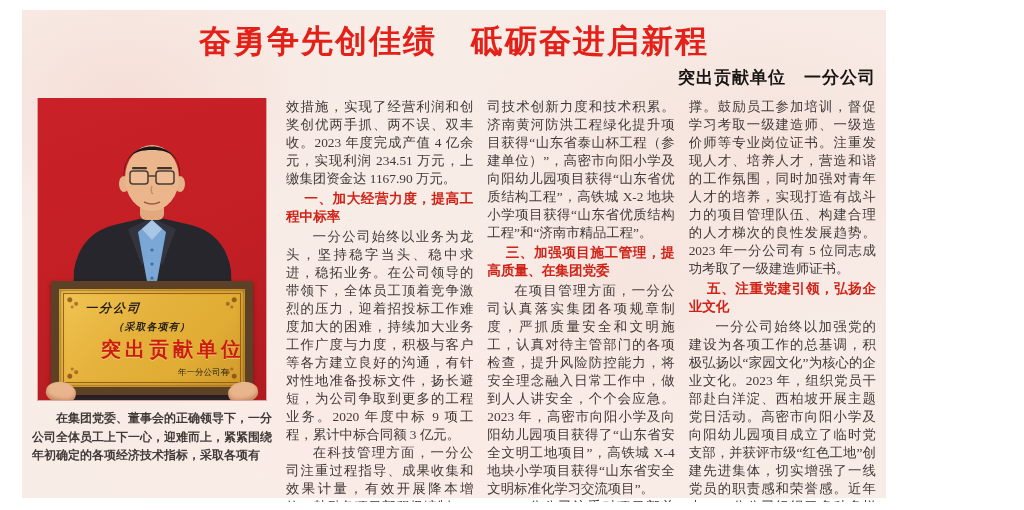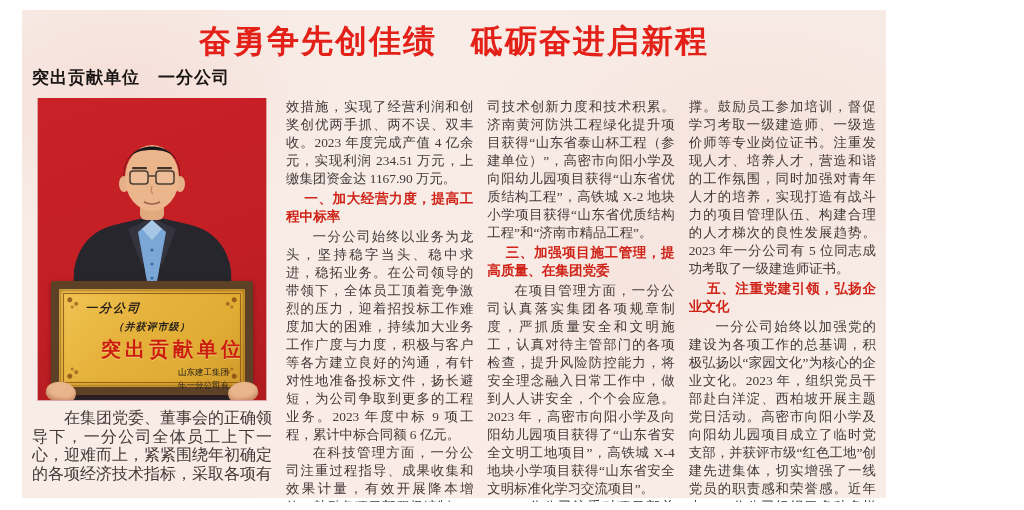--- a/index.html
+++ b/index.html
@@ -13,21 +13,21 @@
     background-color:var(--paper-pink);
     background-image:
       radial-gradient(ellipse 300px 200px at 12% 18%, rgba(243,211,202,.55), transparent 70%),
       radial-gradient(ellipse 420px 260px at 85% 28%, rgba(245,219,211,.5), transparent 70%),
       radial-gradient(ellipse 520px 300px at 45% 85%, rgba(252,234,228,.65), transparent 70%),
       radial-gradient(ellipse 200px 160px at 70% 60%, rgba(242,214,206,.4), transparent 70%);
     padding:14px 10px 6px 10px;}
   .page-title{color:var(--title-red);font-weight:bold;font-size:32px;
     text-align:center;letter-spacing:2px;line-height:1.1;}
   .page-subtitle{color:#181512;font-weight:bold;font-size:17px;
-    text-align:left;margin-top:7px;letter-spacing:1px;}
+    text-align:right;margin-top:7px;letter-spacing:1px;}
   .content{display:flex;gap:14px;margin-top:9px;height:404px;overflow:hidden;}
   
   .left-block{width:240px;flex:0 0 240px;}
   .photo{position:relative;width:228px;height:302px;margin-left:6px;
     background:linear-gradient(160deg,#c92127 0%,var(--photo-red) 55%,#b01b20 100%);
     overflow:hidden;box-shadow:0 0 0 1px rgba(160,40,40,.35);}
   .photo svg{position:absolute;left:0;top:0;}
   .plaque{position:absolute;left:13px;right:13px;bottom:5px;height:114px;
     background:linear-gradient(135deg,#f2c554 0%,#e5b23c 40%,var(--plaque-gold) 70%,#cf9a2c 100%);
     border:8px solid #5d4126;border-radius:2px;
@@ -45,22 +45,22 @@
   .pl-year{font-style:italic;font-weight:bold;font-size:10px;color:#2a241c;
     text-align:center;margin-top:3px;letter-spacing:1px;}
   .pl-award{font-weight:900;font-size:20px;color:#cc1c10;text-align:right;
     letter-spacing:4px;margin-top:2px;text-shadow:0 1px 0 rgba(255,230,160,.5);}
   .pl-issuer{font-size:8.5px;color:#23201a;text-align:right;margin:3px 16px 0 0;line-height:1.45;}
   .hand{position:absolute;width:30px;height:20px;background:#e9b58c;border-radius:50% 50% 40% 40%;
     box-shadow:inset 0 -3px 4px rgba(150,80,40,.45);z-index:5;}
   .hand.l{left:8px;bottom:-2px;transform:rotate(8deg);}
   .hand.r{right:8px;bottom:-2px;transform:rotate(-8deg);}
   
-  .photo-caption{margin-top:9px;font-size:16px;line-height:18.5px;color:var(--body-ink);
-    text-align:justify;text-indent:2em;font-weight:400;}
+  .photo-caption{margin-top:9px;font-size:12px;line-height:18.5px;color:var(--body-ink);
+    text-align:justify;text-indent:2em;font-weight:700;}
   
   .col{flex:1 1 0;overflow:hidden;color:var(--body-ink);}
   .body-para{font-size:13.4px;line-height:18px;text-align:justify;text-indent:2em;}
   .body-para.cont{text-indent:0;}
   .sec-heading{color:var(--heading-red);font-weight:bold;font-size:13.6px;
     line-height:18px;text-align:justify;text-indent:1.35em;margin:2px 0 2px 0;}
   .sign{font-size:10px;line-height:18px;text-align:left;margin-top:10px;padding-right:6px;}
 </style>
 </head>
 <body>
@@ -107,38 +107,37 @@
           <path d="M106,104 Q114,108 122,104" stroke="#9c5f48" stroke-width="1.6" fill="none"></path>
         </svg>
 
         <div class="plaque">
           <div class="pl-inner"></div>
           <div class="pl-corner tl"></div>
           <div class="pl-corner tr"></div>
           <div class="pl-corner bl"></div>
           <div class="pl-corner br"></div>
           <div class="pl-org">一分公司</div>
-          <div class="pl-year">（并获评市级）</div>
+          <div class="pl-year">（采取各项有）</div>
           <div class="pl-award">突出贡献单位</div>
           <div class="pl-issuer">
-            <div>山东建工集团</div>
             <div>年一分公司有</div>
           </div>
         </div>
         <div class="hand l"></div>
         <div class="hand r"></div>
       </div>
 
       <p class="photo-caption">在集团党委、董事会的正确领导下，一分公司全体员工上下一心，迎难而上，紧紧围绕年初确定的各项经济技术指标，采取各项有</p>
     </div>
 
     <section class="col">
         <p class="body-para cont">效措施，实现了经营利润和创奖创优两手抓、两不误、双丰收。2023 年度完成产值 4 亿余元，实现利润 234.51 万元，上缴集团资金达 1167.90 万元。</p>
         <p class="sec-heading">一、加大经营力度，提高工程中标率</p>
-        <p class="body-para">一分公司始终以业务为龙头，坚持稳字当头、稳中求进，稳拓业务。在公司领导的带领下，全体员工顶着竞争激烈的压力，迎着招投标工作难度加大的困难，持续加大业务工作广度与力度，积极与客户等各方建立良好的沟通，有针对性地准备投标文件，扬长避短，为公司争取到更多的工程业务。2023 年度中标 9 项工程，累计中标合同额 6 亿元。</p>
+        <p class="body-para">一分公司始终以业务为龙头，坚持稳字当头、稳中求进，稳拓业务。在公司领导的带领下，全体员工顶着竞争激烈的压力，迎着招投标工作难度加大的困难，持续加大业务工作广度与力度，积极与客户等各方建立良好的沟通，有针对性地准备投标文件，扬长避短，为公司争取到更多的工程业务。2020 年度中标 9 项工程，累计中标合同额 3 亿元。</p>
         <p class="body-para">在科技管理方面，一分公司注重过程指导、成果收集和效果计量，有效开展降本增效，鼓励各项目部积极编制 QC 成果及施工工法。2023 年荣获省级 QC1 项、市级 QC1 项、市级工法 2 项，取得专利 1 项，有效促进了公</p>
       </section>
     <section class="col">
         <p class="body-para cont">司技术创新力度和技术积累。济南黄河防洪工程绿化提升项目获得“山东省泰山杯工程（参建单位）”，高密市向阳小学及向阳幼儿园项目获得“山东省优质结构工程”，高铁城 X-2 地块小学项目获得“山东省优质结构工程”和“济南市精品工程”。</p>
         <p class="sec-heading">三、加强项目施工管理，提高质量、在集团党委</p>
         <p class="body-para">在项目管理方面，一分公司认真落实集团各项规章制度，严抓质量安全和文明施工，认真对待主管部门的各项检查，提升风险防控能力，将安全理念融入日常工作中，做到人人讲安全，个个会应急。2023 年，高密市向阳小学及向阳幼儿园项目获得了“山东省安全文明工地项目”，高铁城 X-4 地块小学项目获得“山东省安全文明标准化学习交流项目”。</p>
         <p class="body-para">一分公司注重对项目部关键岗位人员的培养，为企业的全面发展提供强有力的人才支</p>
       </section>
     <section class="col">
         <p class="body-para cont">撑。鼓励员工参加培训，督促学习考取一级建造师、一级造价师等专业岗位证书。注重发现人才、培养人才，营造和谐的工作氛围，同时加强对青年人才的培养，实现打造有战斗力的项目管理队伍、构建合理的人才梯次的良性发展趋势。2023 年一分公司有 5 位同志成功考取了一级建造师证书。</p>

